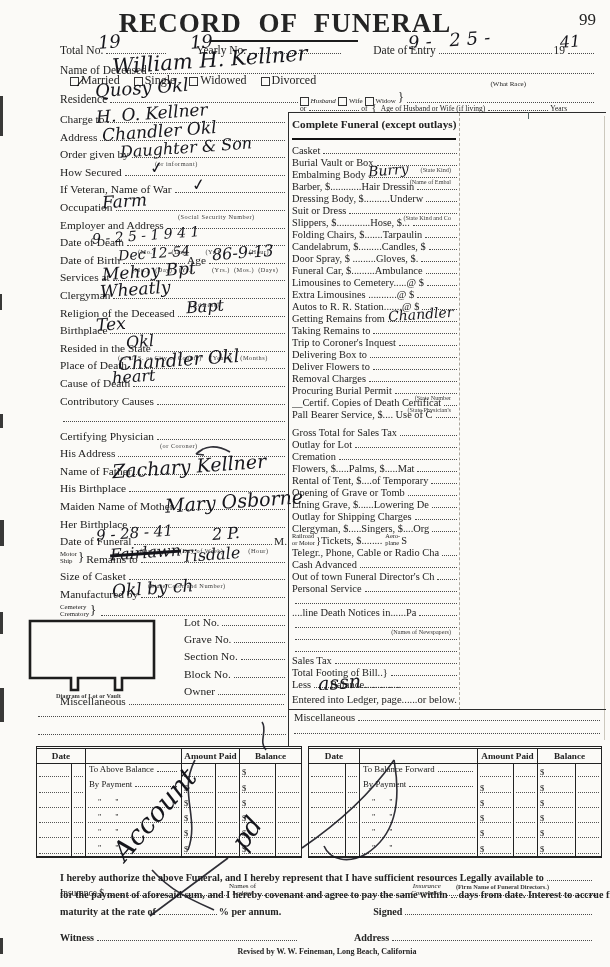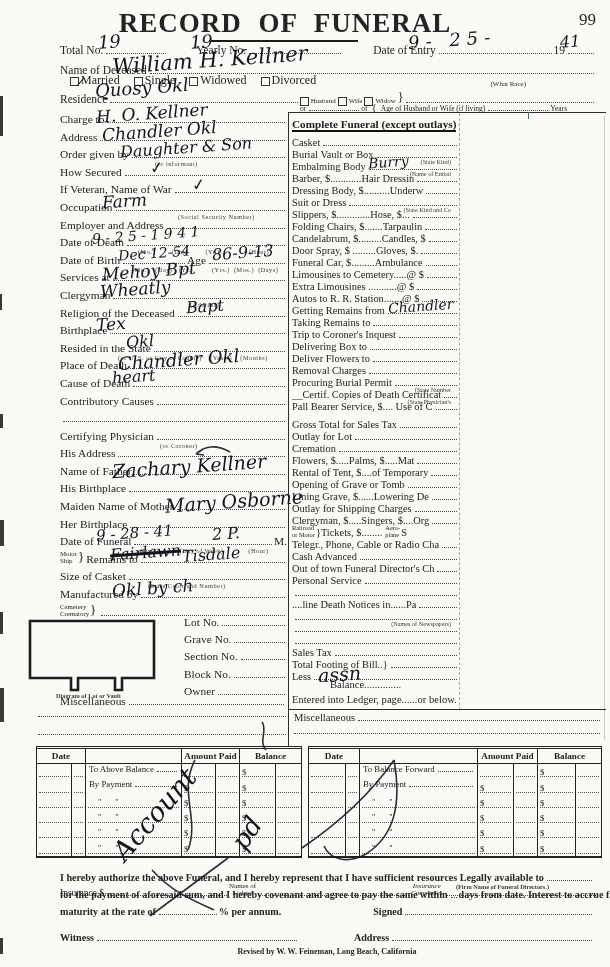--- a/index.html
+++ b/index.html
@@ -24,21 +24,21 @@
   #left-col{position:absolute;left:60px;top:113px;width:227px;}
   .frow{display:flex;align-items:flex-end;height:12px;margin-bottom:5.6px;position:relative;font-size:11.4px;white-space:nowrap;}
   .fsub{position:absolute;top:12px;left:80px;font-size:6.3px;color:#3a3a3a;letter-spacing:.5px;white-space:pre;}
   .brace-lbl{font-size:6.8px;line-height:6.8px;text-align:left;margin-right:1px;}
   .brace{font-size:13px;margin-right:2px;}
   
   #right-col{position:absolute;left:292px;top:114px;width:167px;overflow:hidden;}
   .crow{display:flex;align-items:flex-end;height:12px;font-size:10.4px;white-space:nowrap;position:relative;overflow:visible;}
   .crow.gap{margin-top:6px;}
   .csub{position:absolute;top:10px;right:8px;font-size:6.2px;color:#3a3a3a;white-space:nowrap;}
-  #rc-title{font-size:11.2px;font-weight:bold;border-bottom:2px solid #111;display:inline-block;padding-bottom:0;margin-bottom:4px;}
+  #rc-title{font-size:11.2px;font-weight:bold;border-bottom:2px solid #111;display:inline-block;padding-bottom:8px;margin-bottom:4px;}
   .rr-lbl{font-size:6.4px;line-height:6.4px;margin-right:1px;}
   
   .hw{position:absolute;font-family:"DejaVu Serif",serif;font-style:italic;color:#15151b;
       white-space:nowrap;transform:rotate(-4deg);pointer-events:none;font-size:16px;line-height:1;}
   .hw.big{font-size:19px;}
   .hw.check{font-style:normal;font-size:13px;transform:rotate(-8deg);}
   .hw.strike{text-decoration:line-through;text-decoration-thickness:2.5px;}
   
   #lot-fields{position:absolute;left:165px;top:616px;width:122px;}
   .lrow{display:flex;align-items:flex-end;height:12px;margin-bottom:5.2px;font-size:11.4px;margin-left:19px;}
@@ -111,21 +111,21 @@
       </span>
     <span class="leader" style="border-bottom:none;"></span>
     <span class="small pt" style="margin-right:70px;">(What Race)</span>
   </div>
 
   <div class="toprow" style="top:90px;height:15px;">
     <span>Residence</span>
     <span class="leader" style="max-width:218px;"></span>
     <span id="relation-boxes" style="display:flex;align-items:center;">
         <span class="box"></span>
-        <span class="cbl" style="margin-right: 2px; font-size: 7px;">Husband</span>
+        <span class="cbl" style="margin-right: 2px; font-size: 7px; font-style: italic;">Husband</span>
         <span class="box"></span>
         <span class="cbl" style="margin-right: 2px; font-size: 7px;">Wife</span>
         <span class="box"></span>
         <span class="cbl" style="margin-right: 2px; font-size: 7px;">Widow</span>
       </span>
     <span class="pt" style="font-size:12px;">}</span>
     <span class="leader"></span>
   </div>
   <div class="toprow" style="top:103px;height:10px;left:300px;font-size:7.5px;">
     <span>or</span>

